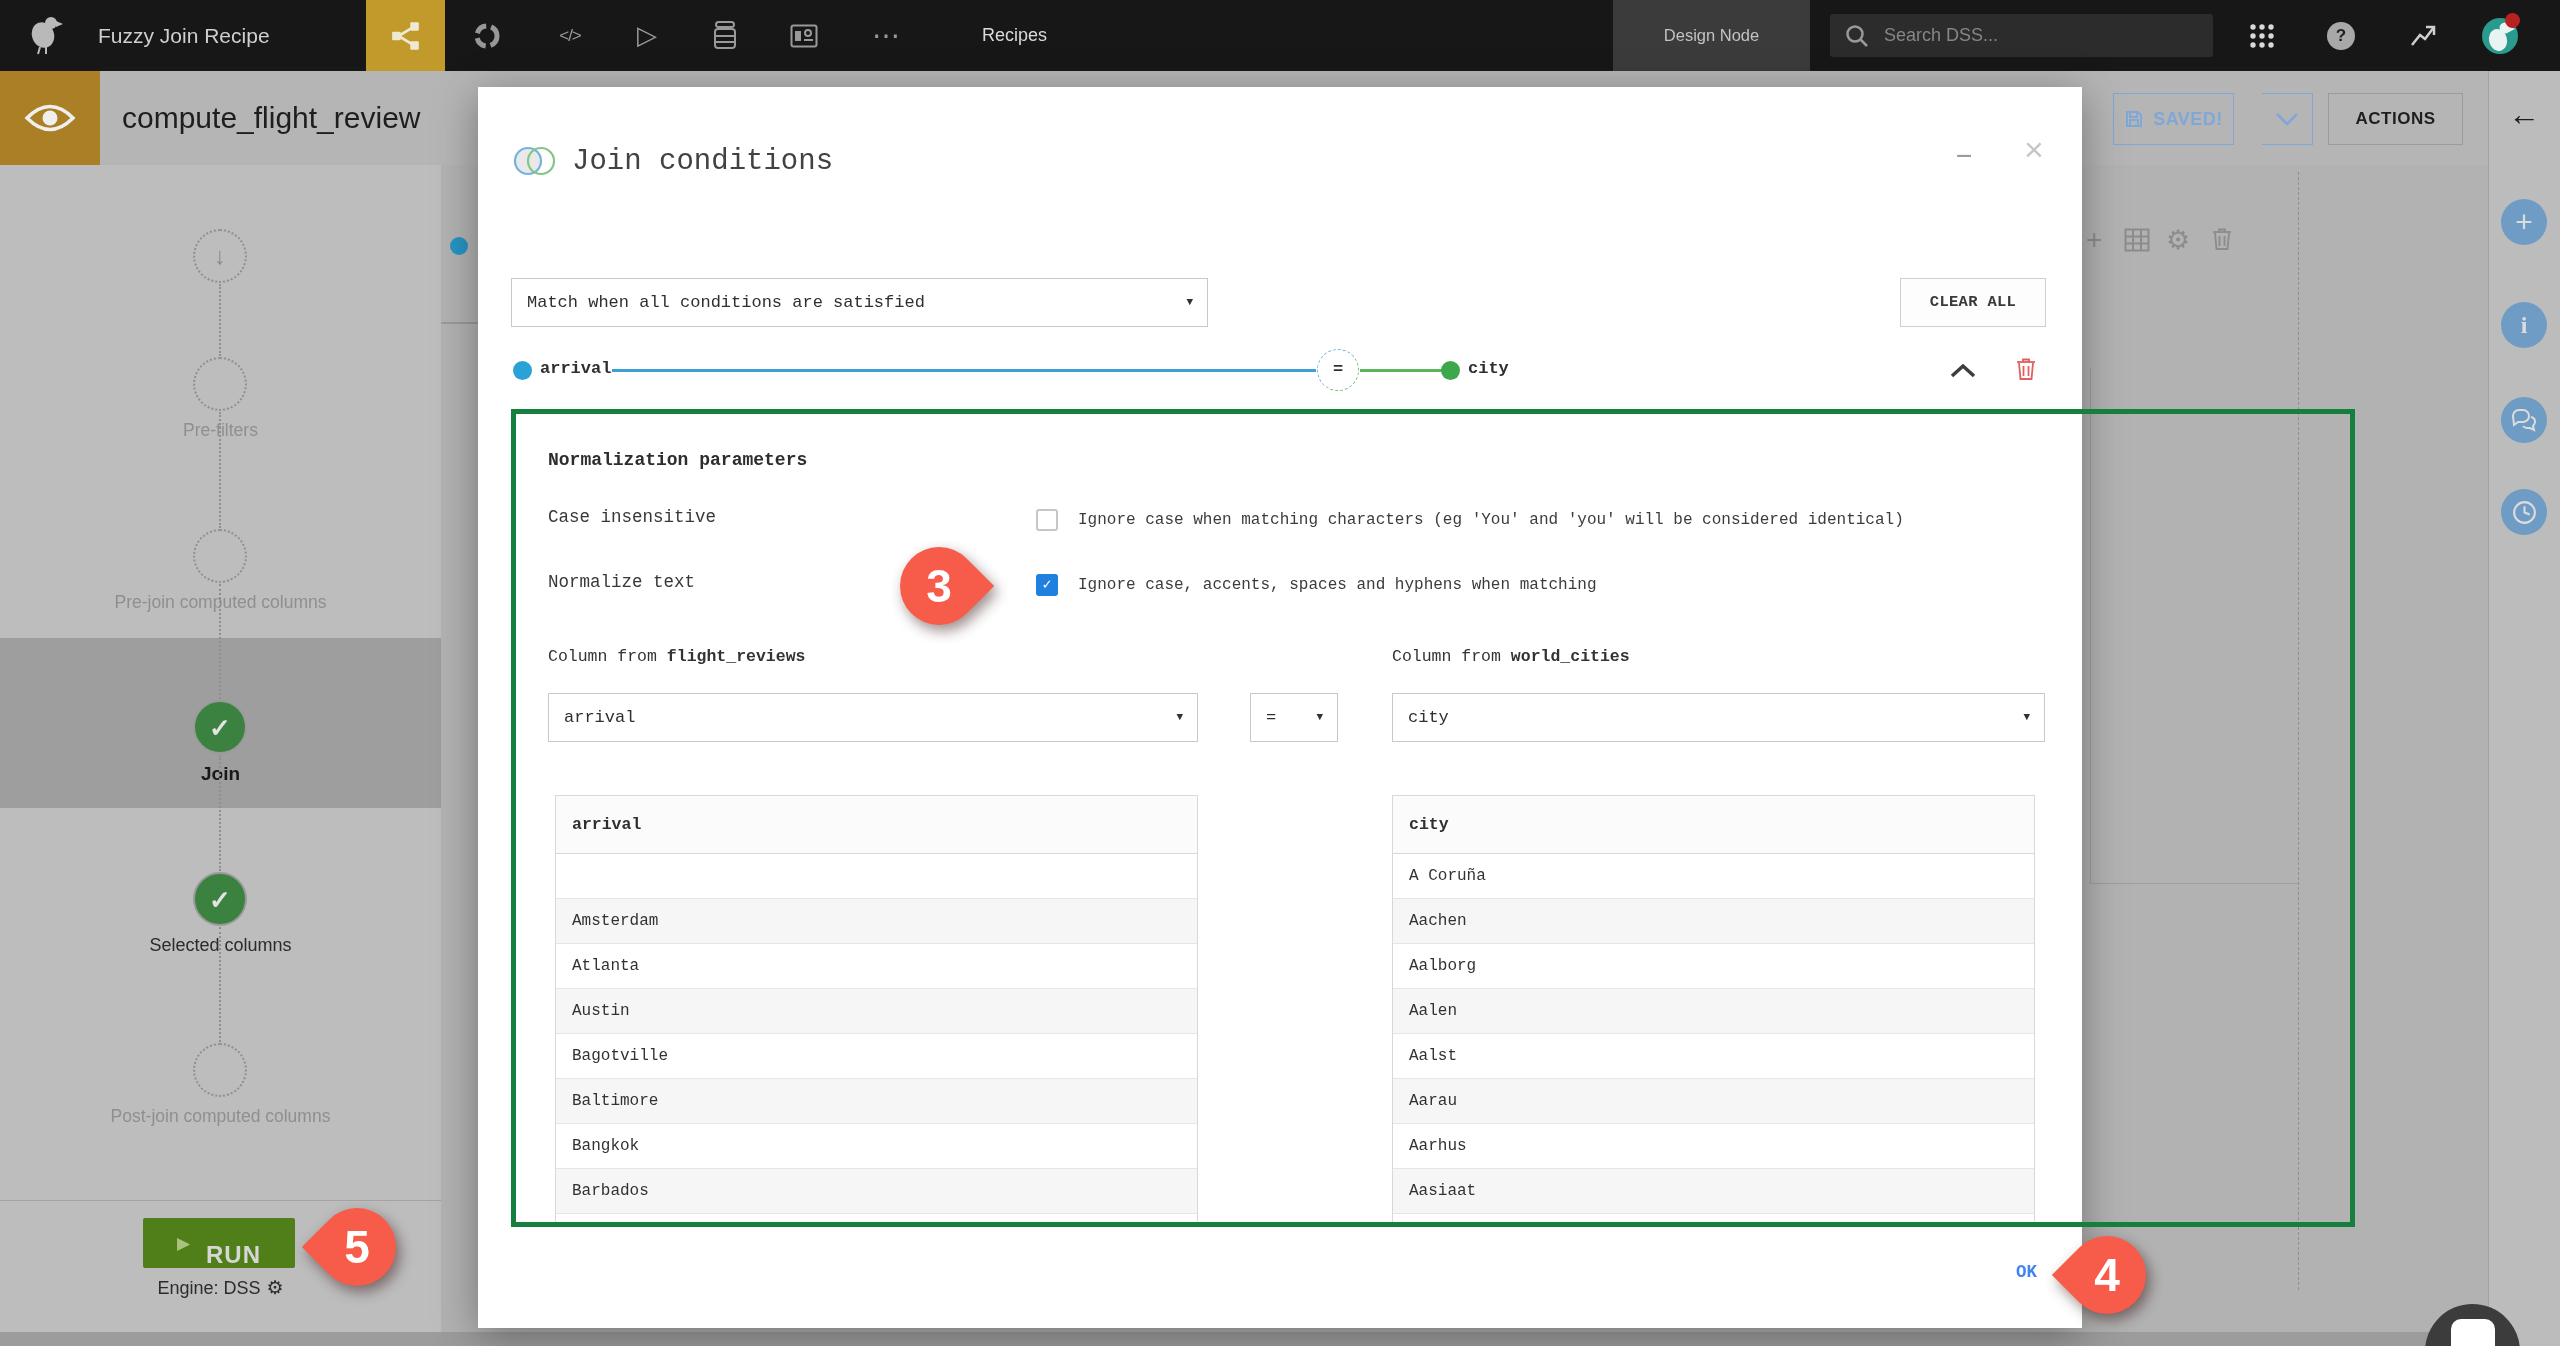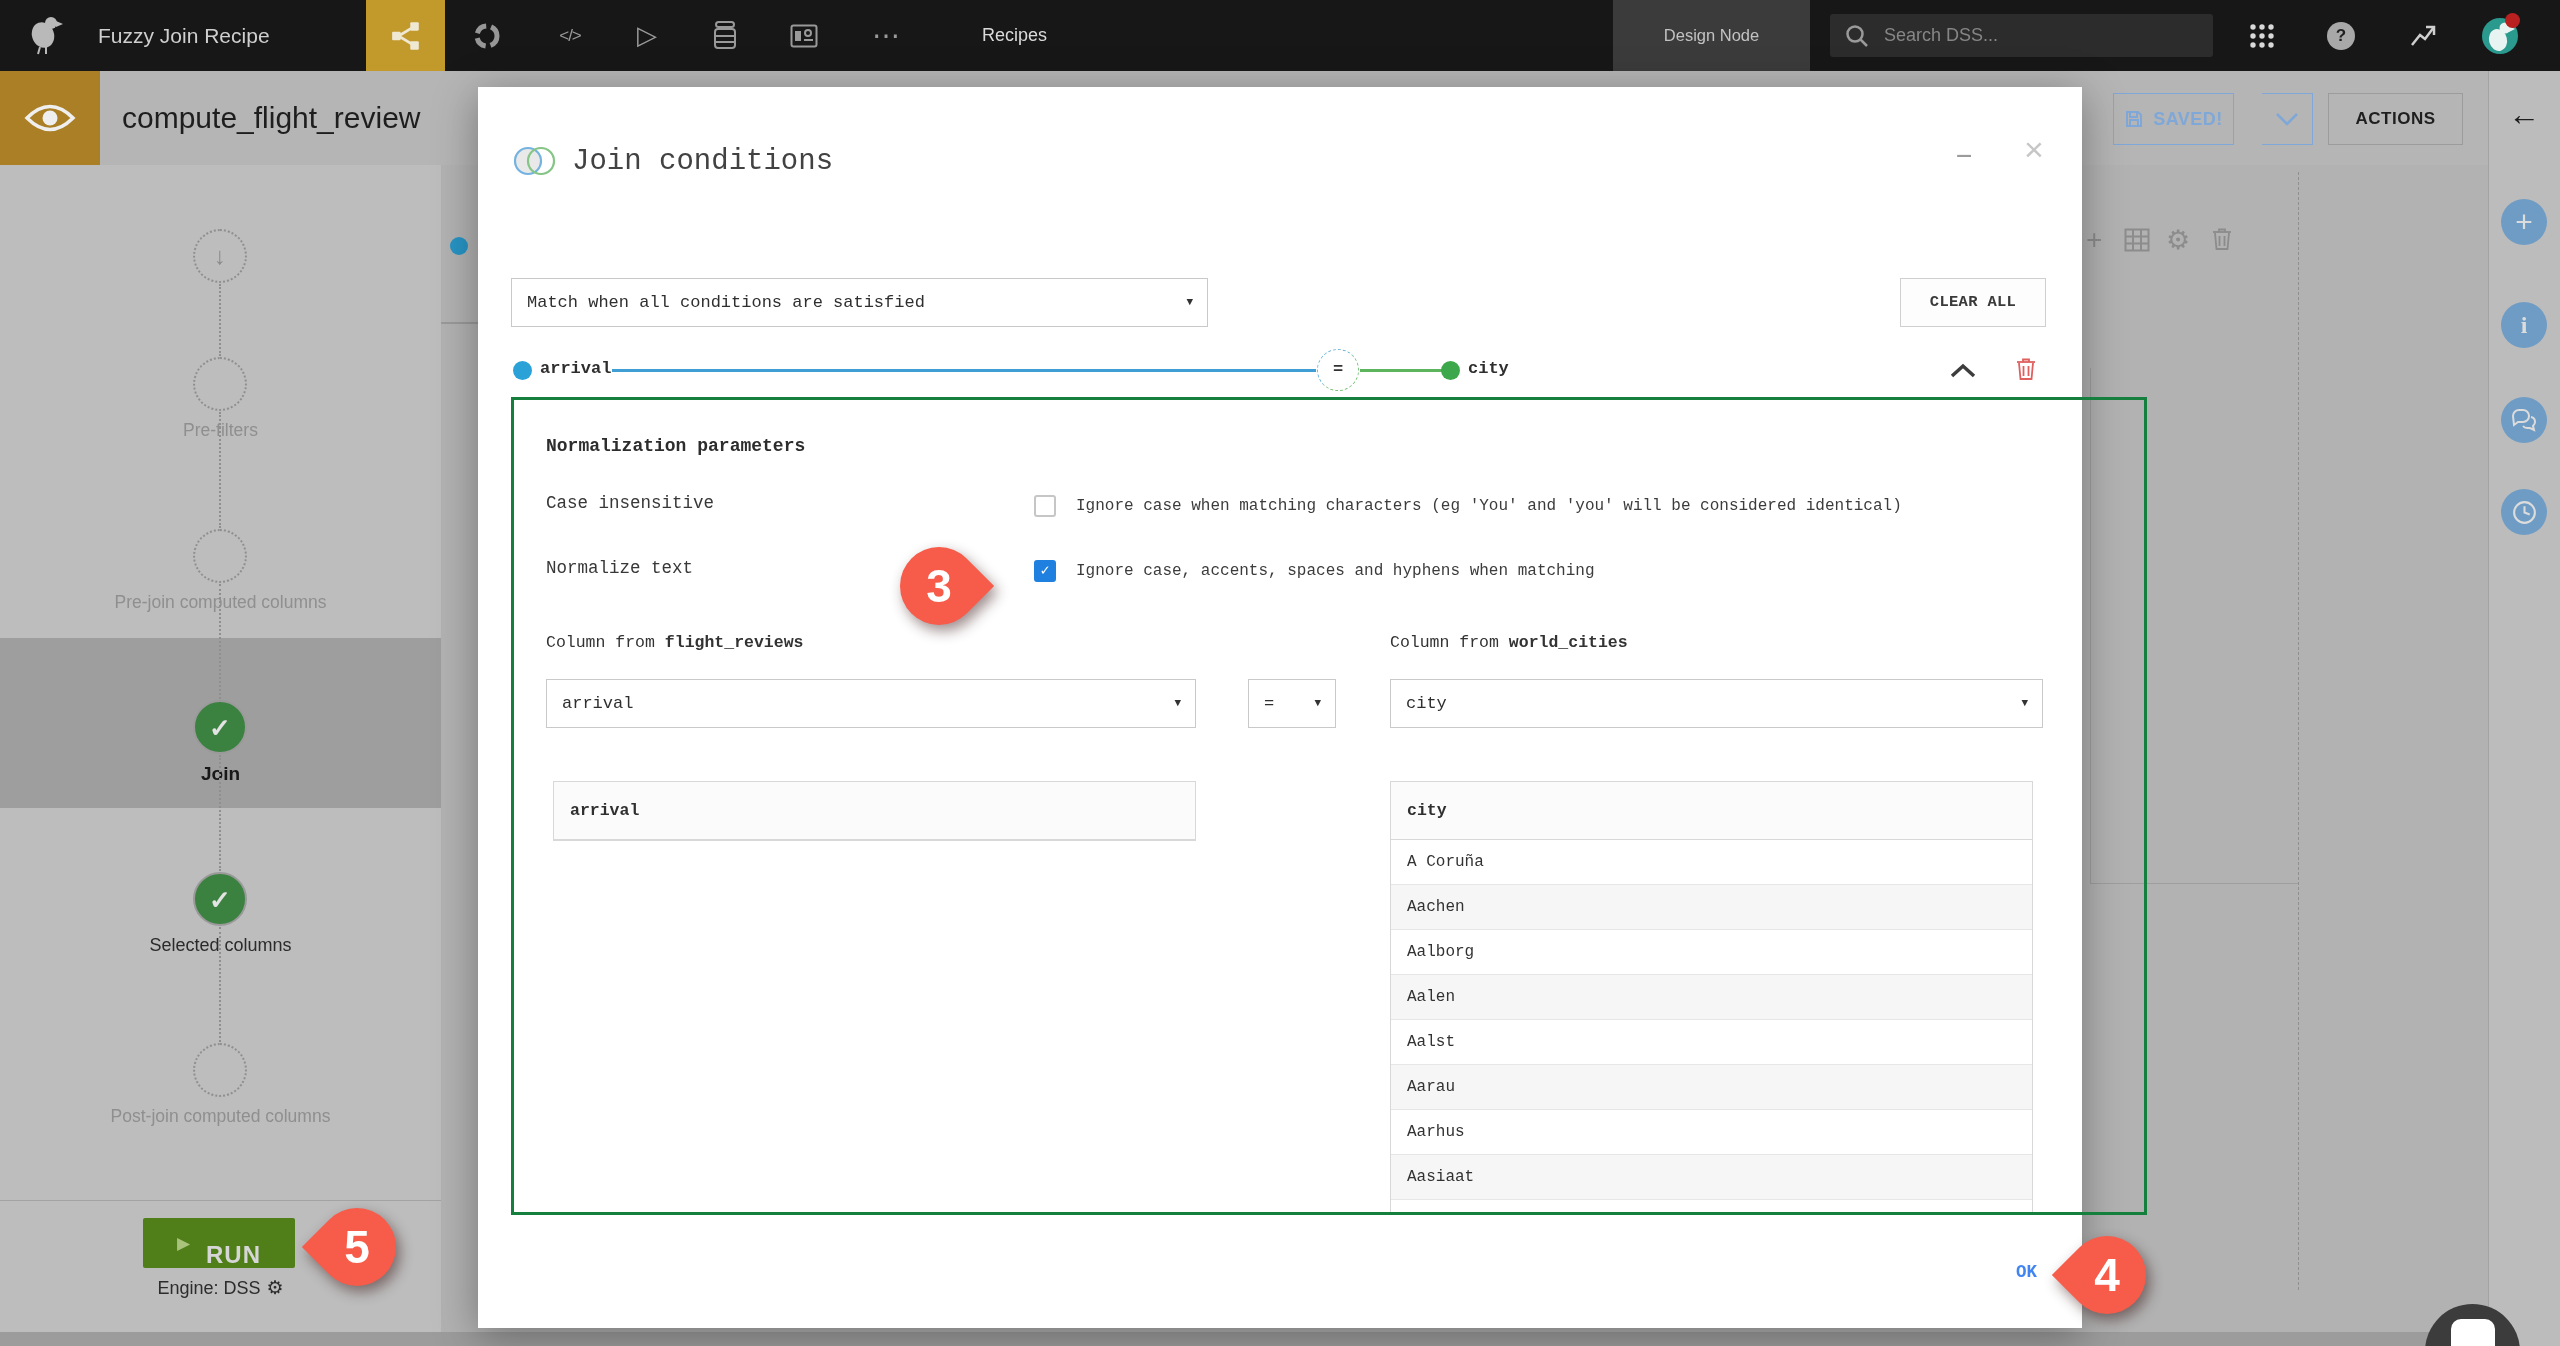--- a/index.html
+++ b/index.html
@@ -101,21 +101,21 @@
   #cond-left-label{left:62px;top:272px;font-weight:bold;font-size:17px;color:#2e2e2e;}
   #cond-right-label{left:990px;top:272px;font-weight:bold;font-size:17px;color:#2e2e2e;}
   #cond-line-left{left:134px;top:282px;width:704px;height:2.5px;background:#3f9fd4;}
   #cond-line-right{left:882px;top:282px;width:82px;height:2.5px;background:#5cb45c;}
   #eq-circle{left:839px;top:262px;width:42px;height:42px;border-radius:50%;box-sizing:border-box;background:#fff;
     border:1.5px dashed #69b4d8;border-right-color:#74bf74;border-bottom-color:#74bf74;
     text-align:center;line-height:39px;font-weight:bold;font-size:17px;color:#333;}
   #cond-collapse{left:1470px;top:276px;}
   #cond-trash{left:1538px;top:270px;}
 
-  #normbox{left:33px;top:310px;width:1636px;height:818px;box-sizing:border-box;border:3px solid #15803d;overflow:hidden;}
+  #normbox{left:33px;top:322px;width:1844px;height:818px;box-sizing:border-box;border:5px solid #15803d;overflow:hidden;}
   #norm-heading{left:32px;top:36px;font-weight:bold;font-size:18px;color:#2d2d2d;}
   .opt-label{position:absolute;left:32px;font-size:17.5px;color:#383838;}
   #opt1-label{top:93px;}  #opt2-label{top:158px;}
   .cb{position:absolute;left:520px;width:22px;height:22px;box-sizing:border-box;border:2px solid #c6c6c6;border-radius:3px;background:#fff;
     text-align:center;line-height:19px;font-size:15px;color:#fff;}
   .cb.checked{background:#1f80e0;border-color:#1f80e0;}
   #opt1-cb{top:95px;}  #opt2-cb{top:160px;}
   .opt-desc{position:absolute;left:562px;font-size:16px;color:#3c3c3c;}
   #opt1-desc{top:97px;}  #opt2-desc{top:162px;}
   .col-from{position:absolute;top:233px;font-size:16.5px;color:#333;}
@@ -387,20 +387,31 @@
         <span>=</span>
         <span class="caret">▼</span>
       </div>
       <div class="jselect" id="sel-right">
         <span>city</span>
         <span class="caret">▼</span>
       </div>
 
       <div class="jtable" id="table-left">
         <div class="thead">arrival</div>
+        <div id="table-left-body">
+            <div class="trow"></div>
+            <div class="trow alt">Amsterdam</div>
+            <div class="trow">Atlanta</div>
+            <div class="trow alt">Austin</div>
+            <div class="trow">Bagotville</div>
+            <div class="trow alt">Baltimore</div>
+            <div class="trow">Bangkok</div>
+            <div class="trow alt">Barbados</div>
+            <div class="trow">Bathurst</div>
+          </div>
       </div>
       <div class="jtable" id="table-right">
         <div class="thead">city</div>
         <div id="table-right-body">
             <div class="trow">A Coruña</div>
             <div class="trow alt">Aachen</div>
             <div class="trow">Aalborg</div>
             <div class="trow alt">Aalen</div>
             <div class="trow">Aalst</div>
             <div class="trow alt">Aarau</div>

